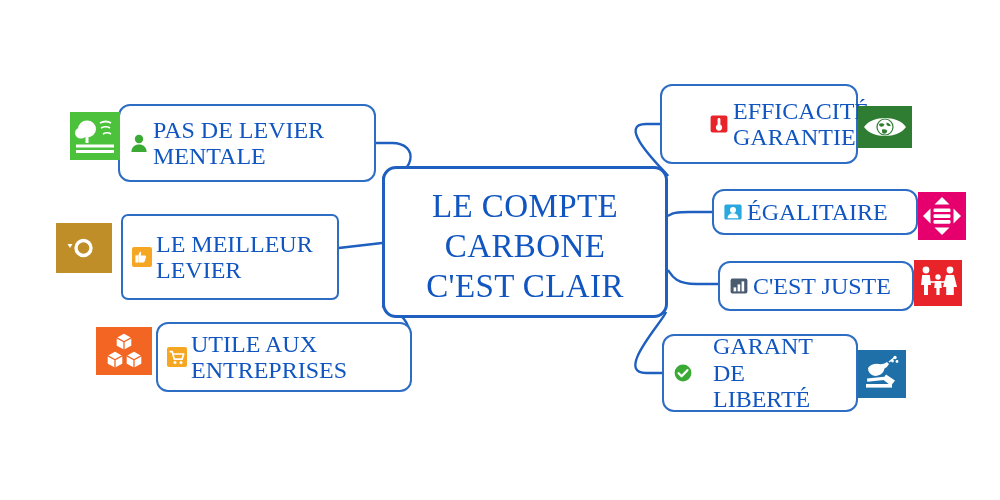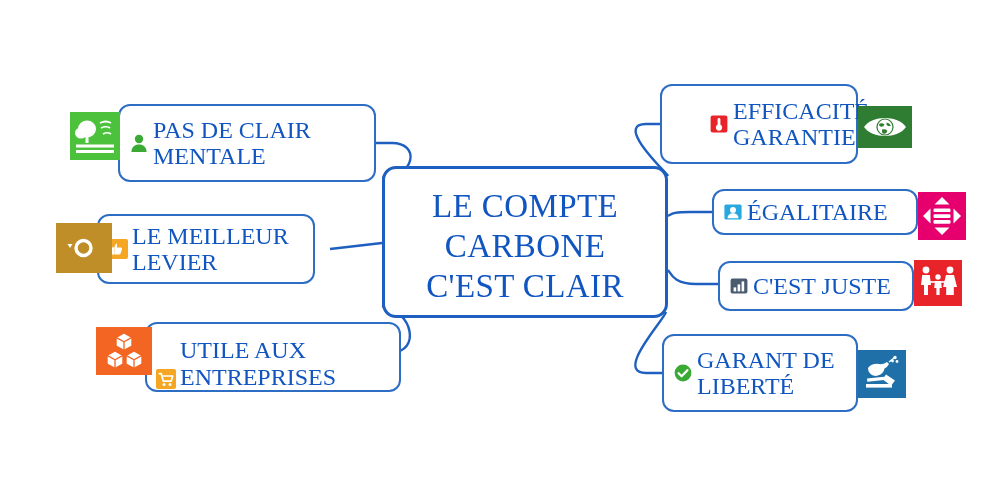--- a/index.html
+++ b/index.html
@@ -89,28 +89,28 @@
     position: absolute;
     display: flex;
     align-items: center;
     justify-content: center;
     z-index: 6;
   }
   .badge svg { display: block; }
 
   
   #node-pas-de-charge  { left: 118px; top: 104px;  width: 258px; height: 78px; }
-  #node-meilleur-levier{ left: 97px; top: 214px;  width: 218px; height: 70px; }
-  #node-utile          { left: 145px; top: 322px;  width: 256px; height: 70px; align-items: flex-end; }
+  #node-meilleur-levier{ left: 121px; top: 214px;  width: 218px; height: 86px; border-radius: 7px; }
+  #node-utile          { left: 156px; top: 322px;  width: 256px; height: 70px; }
 
   
   #node-efficacite     { left: 660px; top: 84px;   width: 198px; height: 80px; padding-left: 44px; }
   #node-egalitaire     { left: 712px; top: 189px;  width: 206px; height: 46px; }
   #node-cest-juste     { left: 718px; top: 261px;  width: 196px; height: 50px; }
-  #node-garant         { left: 662px; top: 334px;  width: 196px; height: 78px; }
+  #node-garant         { left: 662px; top: 334px;  width: 196px; height: 78px; gap: 16px; }
 
   
   #badge-park     { left: 70px;  top: 112px; width: 50px; height: 48px; }
   #badge-infinity { left: 56px;  top: 223px; width: 56px; height: 50px; }
   #badge-cubes    { left: 96px;  top: 327px; width: 56px; height: 48px; }
   #badge-eye      { left: 858px; top: 106px; width: 54px; height: 42px; }
   #badge-arrows   { left: 918px; top: 192px; width: 48px; height: 48px; }
   #badge-family   { left: 914px; top: 260px; width: 48px; height: 46px; }
   #badge-dove     { left: 858px; top: 350px; width: 48px; height: 48px; }
 </style>
@@ -155,21 +155,21 @@
       <rect x="6" y="38" width="38" height="3" fill="#ffffff"></rect>
     </svg>
   </div>
   <div class="node two-line" id="node-pas-de-charge">
     <span class="mini-icon">
       <svg width="20" height="20" viewBox="0 0 20 20">
         <circle cx="10" cy="6" r="4.2" fill="#3AAA35"></circle>
         <path d="M2.4 19 c0 -5 3.4 -7.6 7.6 -7.6 s7.6 2.6 7.6 7.6 z" fill="#3AAA35"></path>
       </svg>
     </span>
-    <span class="node-label">PAS DE CLAIR
+    <span class="node-label">PAS DE LEVIER
 MENTALE</span>
   </div>
 
   <div class="badge" id="badge-infinity">
     <svg width="56" height="50" viewBox="0 0 56 50">
       <rect x="0" y="0" width="56" height="50" fill="#C08E28"></rect>
       <path d="M20 25 a7.5 7.5 0 1 1 7.5 7.5 a7.5 7.5 0 1 1 7.5 -7.5 a7.5 7.5 0 1 1 -7.5 -7.5 a7.5 7.5 0 1 1 -7.5 7.5 z" fill="none" stroke="#ffffff" stroke-width="3.4"></path>
       <path d="M14 25 l-2.5 -4 l5 0 z" fill="#ffffff"></path>
     </svg>
   </div>

